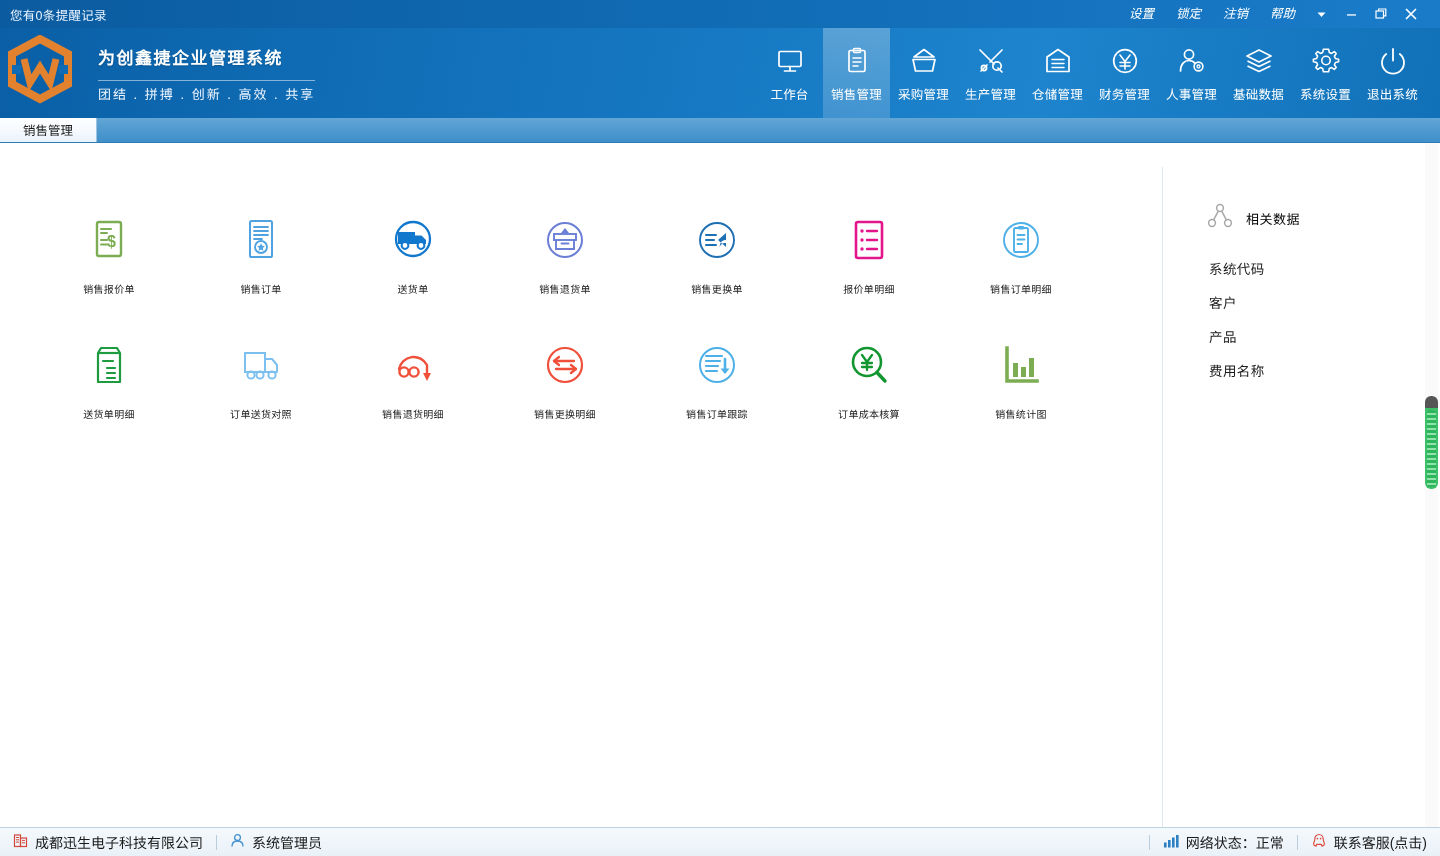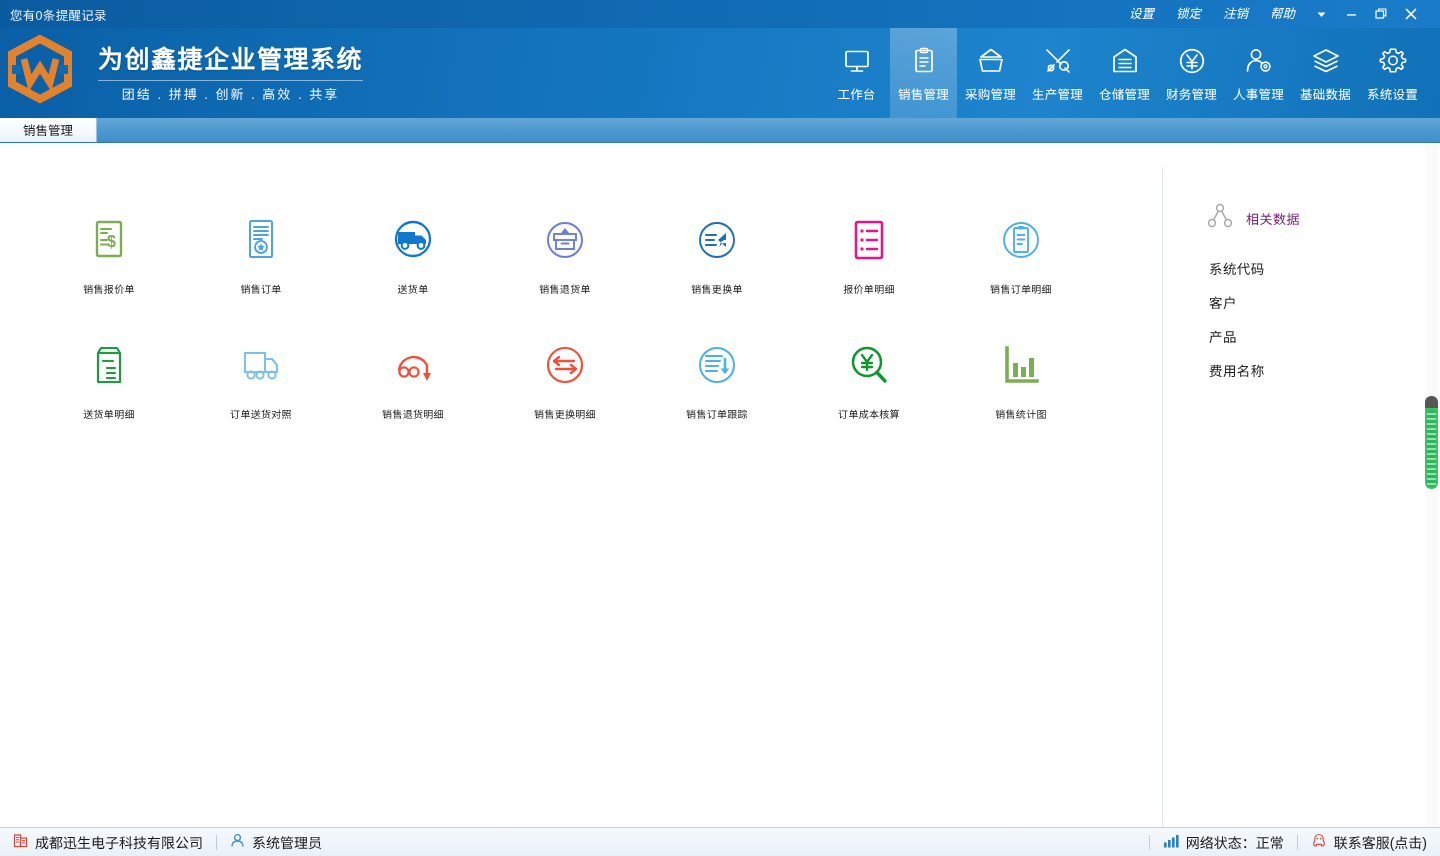--- a/index.html
+++ b/index.html
@@ -32,21 +32,21 @@
 
   
   .header {
     height: 90px; flex: none; position: relative;
     background: linear-gradient(100deg, #0a5fa6 0%, #0f6cb4 22%, #1678c2 48%, #1d84cd 72%, #1171b8 100%);
     display: flex; align-items: center;
   }
   .logo-wrap { width: 80px; height: 90px; display: flex; align-items: center; justify-content: center; flex: none; }
   .brand { margin-left: 18px; }
   .brand-title {
-    font-size: 25px; color: #ffffff; font-weight: 700; letter-spacing: 1.5px;
+    font-size: 17px; color: #ffffff; font-weight: 700; letter-spacing: 1.5px;
     line-height: 34px; text-shadow: 0 1px 2px rgba(0,0,0,.18);
   }
   .brand-rule { height: 1px; background: rgba(255,255,255,.5); margin: 4px 0 5px 0; }
   .brand-sub {
     font-size: 13px; color: #eef6ff; letter-spacing: 2px; text-align: center; line-height: 18px;
   }
 
   
   .nav { margin-left: auto; display: flex; align-items: stretch; height: 90px; padding-right: 14px; }
   .nav-item {
@@ -90,21 +90,21 @@
     cursor: default; padding: 6px 0;
   }
   .mod-ico { width: 58px; height: 58px; display: flex; align-items: center; justify-content: center; }
   .mod-lbl { font-size: 10px; color: #222222; white-space: nowrap; letter-spacing: .3px; }
 
   .v-divider { width: 1px; background: #dfe8ef; flex: none; margin: 24px 0 0 0; }
 
   
   .side-pane { width: 277px; flex: none; padding: 60px 0 0 44px; }
   .side-head { display: flex; align-items: center; gap: 13px; margin-bottom: 18px; }
-  .side-head-lbl { font-size: 13px; color: #701a75; letter-spacing: .5px; }
+  .side-head-lbl { font-size: 13px; color: #000000; letter-spacing: .5px; }
   .side-link {
     font-size: 13.5px; color: #1a1a1a; padding: 7px 0 7px 2px;
     cursor: default; letter-spacing: .4px;
   }
 
   
   .vscroll {
     position: absolute; right: 2px; top: 253px; width: 13px; height: 93px;
     border-radius: 6px; overflow: hidden;
     background: linear-gradient(180deg, #565656 0%, #565656 13%, #3fbf6a 13%, #3fbf6a 100%);
@@ -275,20 +275,29 @@
                      L18.3 22.6 L17.6 25.8 L15 25.8 L12.4 25.8 L11.7 22.6 L9.4 21.6 L6.7 23.4
                      L4.8 21.5 L6.6 18.8 L5.6 16.5 L2.4 15.8 L2.4 13.2 L5.6 12.5 L6.6 10.2
                      L4.8 7.5 L6.7 5.6 L9.4 7.4 L11.7 6.4 L12.4 3.2 Z" fill="none" stroke="#fff" stroke-width="1.6" stroke-linejoin="round"></path>
             <circle cx="15" cy="14.5" r="4.2" fill="none" stroke="#fff" stroke-width="1.6"></circle>
           </svg>
         </span>
         <span class="ni-lbl">系统设置</span>
       </div>
 
 
+      <div class="nav-item">
+        <span class="ni-ico">
+          <svg width="30" height="30" viewBox="0 0 30 30">
+            <path d="M8.2 8 A11 11 0 1 0 21.8 8" fill="none" stroke="#fff" stroke-width="1.8" stroke-linecap="round"></path>
+            <path d="M15 3 L15 14.5" stroke="#fff" stroke-width="1.8" stroke-linecap="round"></path>
+          </svg>
+        </span>
+        <span class="ni-lbl">退出系统</span>
+      </div>
 
     </div>
   </div>
 
   <div class="tabstrip">
     <div class="tab">销售管理</div>
   </div>
 
   <div class="body-area">
 

